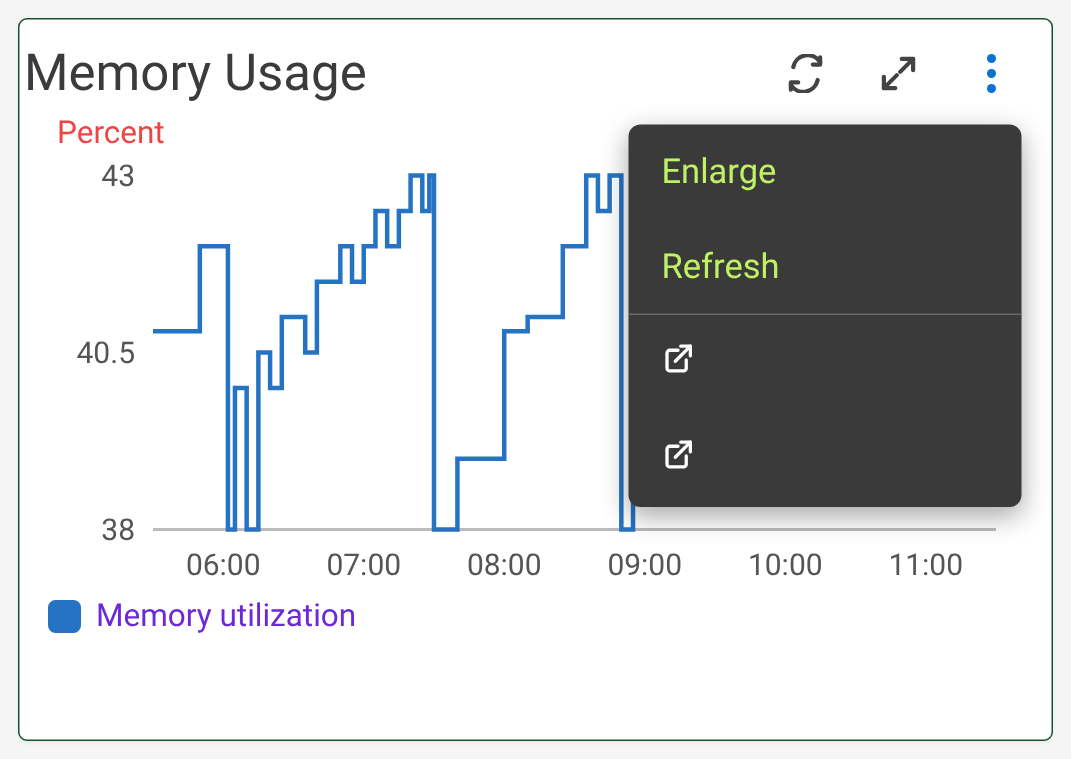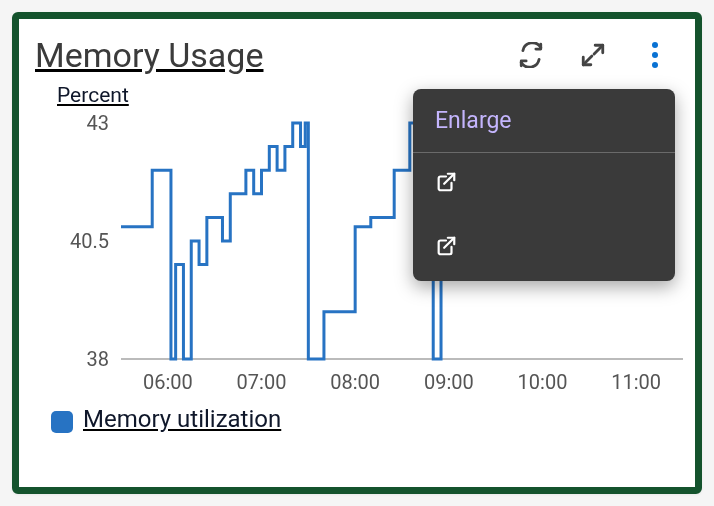--- a/index.html
+++ b/index.html
@@ -5,26 +5,25 @@
   * { box-sizing: border-box; margin: 0; padding: 0; }
   body {
     font-family: -apple-system, BlinkMacSystemFont, "Segoe UI", Roboto, Helvetica, Arial, sans-serif;
     background: #f5f5f5;
     padding: 12px;
   }
   .card {
     width: 690px;
     height: 482px;
     background: #fff;
-    border: 7px solid #14532d;
+    border: 1px solid #14532d;
     border-radius: 6px;
     box-shadow: 0 1px 3px rgba(0,0,0,0.05);
     position: relative;
-    padding: 16px 20px 14px 16px;
-    text-decoration: underline;
+    padding: 16px 20px 14px 3px;
   }
   .header {
     display: flex;
     align-items: center;
     justify-content: space-between;
     margin-bottom: 8px;
   }
   .title {
     font-size: 34px;
     font-weight: 400;
@@ -43,46 +42,46 @@
     align-items: center;
     justify-content: center;
     cursor: pointer;
     color: #444;
   }
   .icon-btn svg { width: 26px; height: 26px; }
   .kebab { color: #0972d3; display:flex; flex-direction:column; gap:4px; align-items:center; justify-content:center;}
   .kebab span { width:6px; height:6px; border-radius:50%; background:#0972d3;}
   .ylabel {
     font-size: 21px;
-    color: #0f172a;
+    color: #ef4444;
     margin-left: 22px;
     margin-bottom: 8px;
   }
   .plot-holder { position: relative; margin-left: 18px; }
   .legend {
     display: flex;
-    align-items: flex-end;
+    align-items: center;
     gap: 10px;
     margin-top: 6px;
     margin-left: 16px;
-    font-size: 24px;
-    color: #0f172a;
+    font-size: 21px;
+    color: #6d28d9;
   }
   .swatch {
     width: 22px; height: 22px; border-radius:5px; background:#2773c3;
   }
 
   
   .menu {
     position: absolute;
     top: 70px;
     right: 20px;
     width: 262px;
     background: #3a3a3a;
-    color: #c4b5fd;
+    color: #bef264;
     border-radius: 8px;
     box-shadow: 0 6px 18px rgba(0,0,0,0.35);
     overflow: hidden;
     z-index: 10;
   }
   .menu-item {
     padding: 18px 22px;
     font-size: 23px;
     display:flex;
     align-items:center;
@@ -144,20 +143,23 @@
 
   <div class="legend">
     <div class="swatch"></div>
     <span>Memory utilization</span>
   </div>
 
   <div class="menu">
     <div class="menu-item">
       <span>Enlarge</span>
     </div>
+    <div class="menu-item">
+      <span>Refresh</span>
+    </div>
     <div class="menu-sep"></div>
     <div class="menu-item">
       <span class="ext-icon">
         <svg viewBox="0 0 24 24" fill="none" stroke="#fff" stroke-width="2.4" stroke-linecap="round" stroke-linejoin="round">
           <path d="M18 13v6a2 2 0 0 1-2 2H6a2 2 0 0 1-2-2V8a2 2 0 0 1 2-2h6"></path>
           <polyline points="14 3 21 3 21 10"></polyline>
           <line x1="10" y1="14" x2="21" y2="3"></line>
         </svg>
       </span>
     </div>

